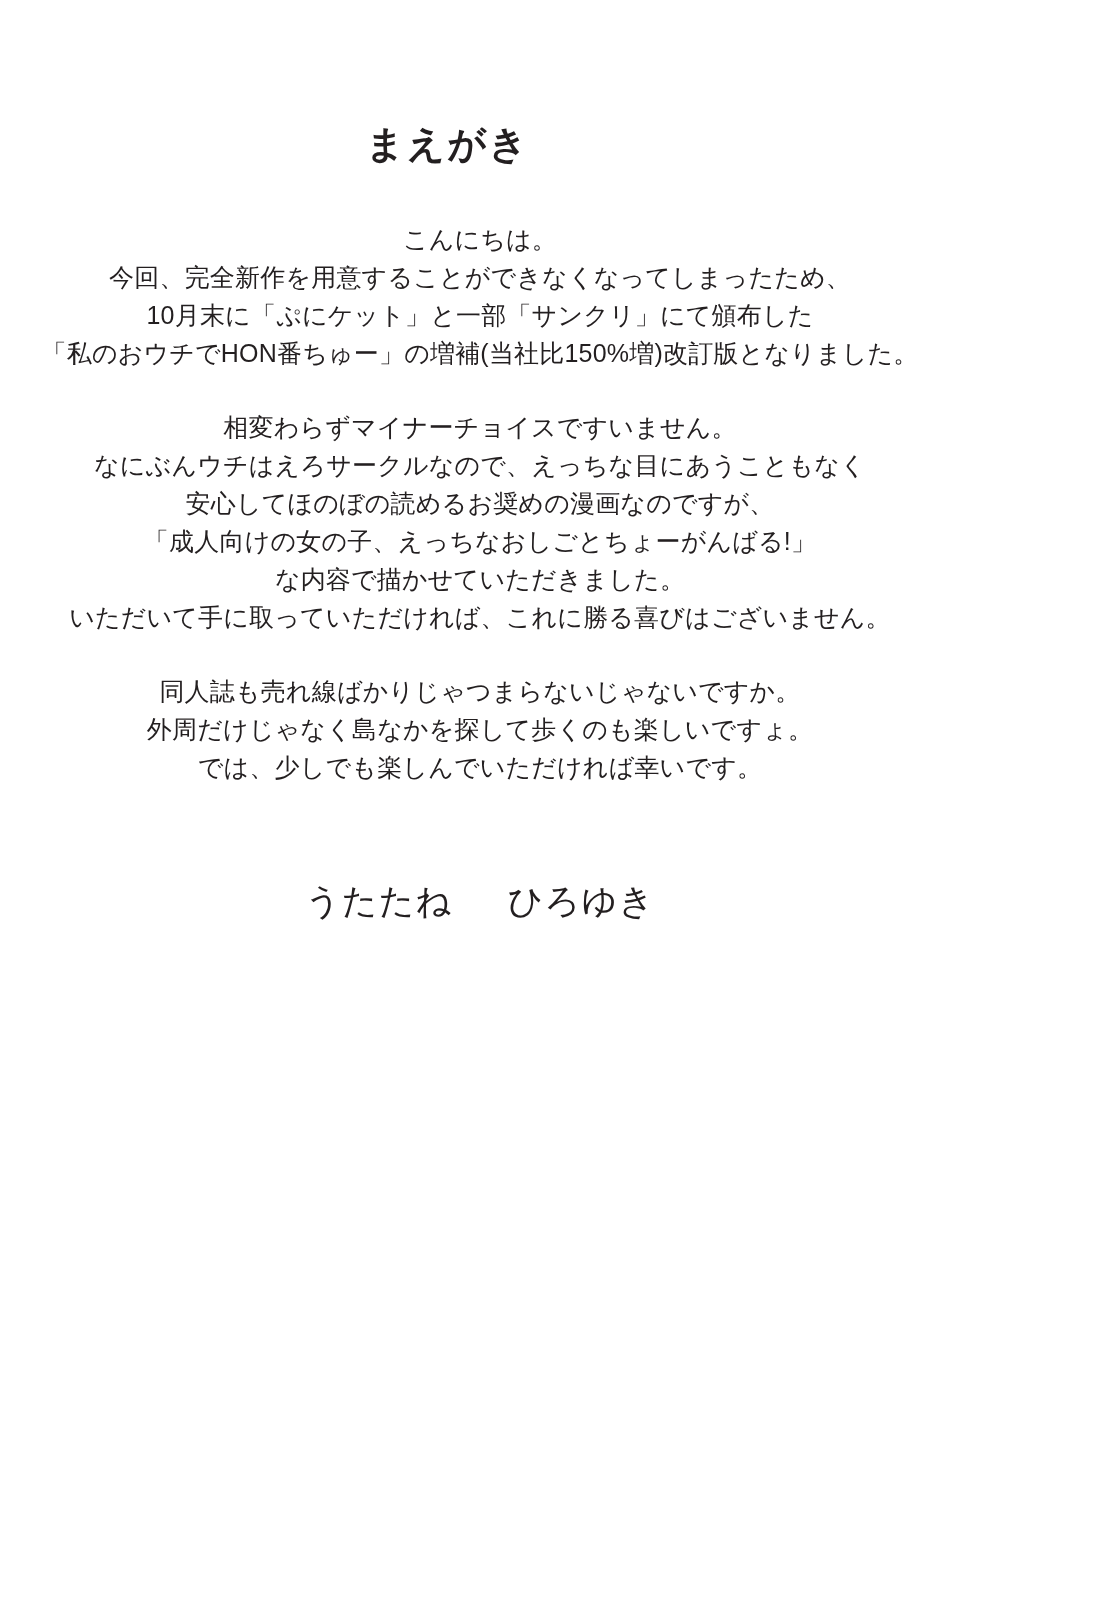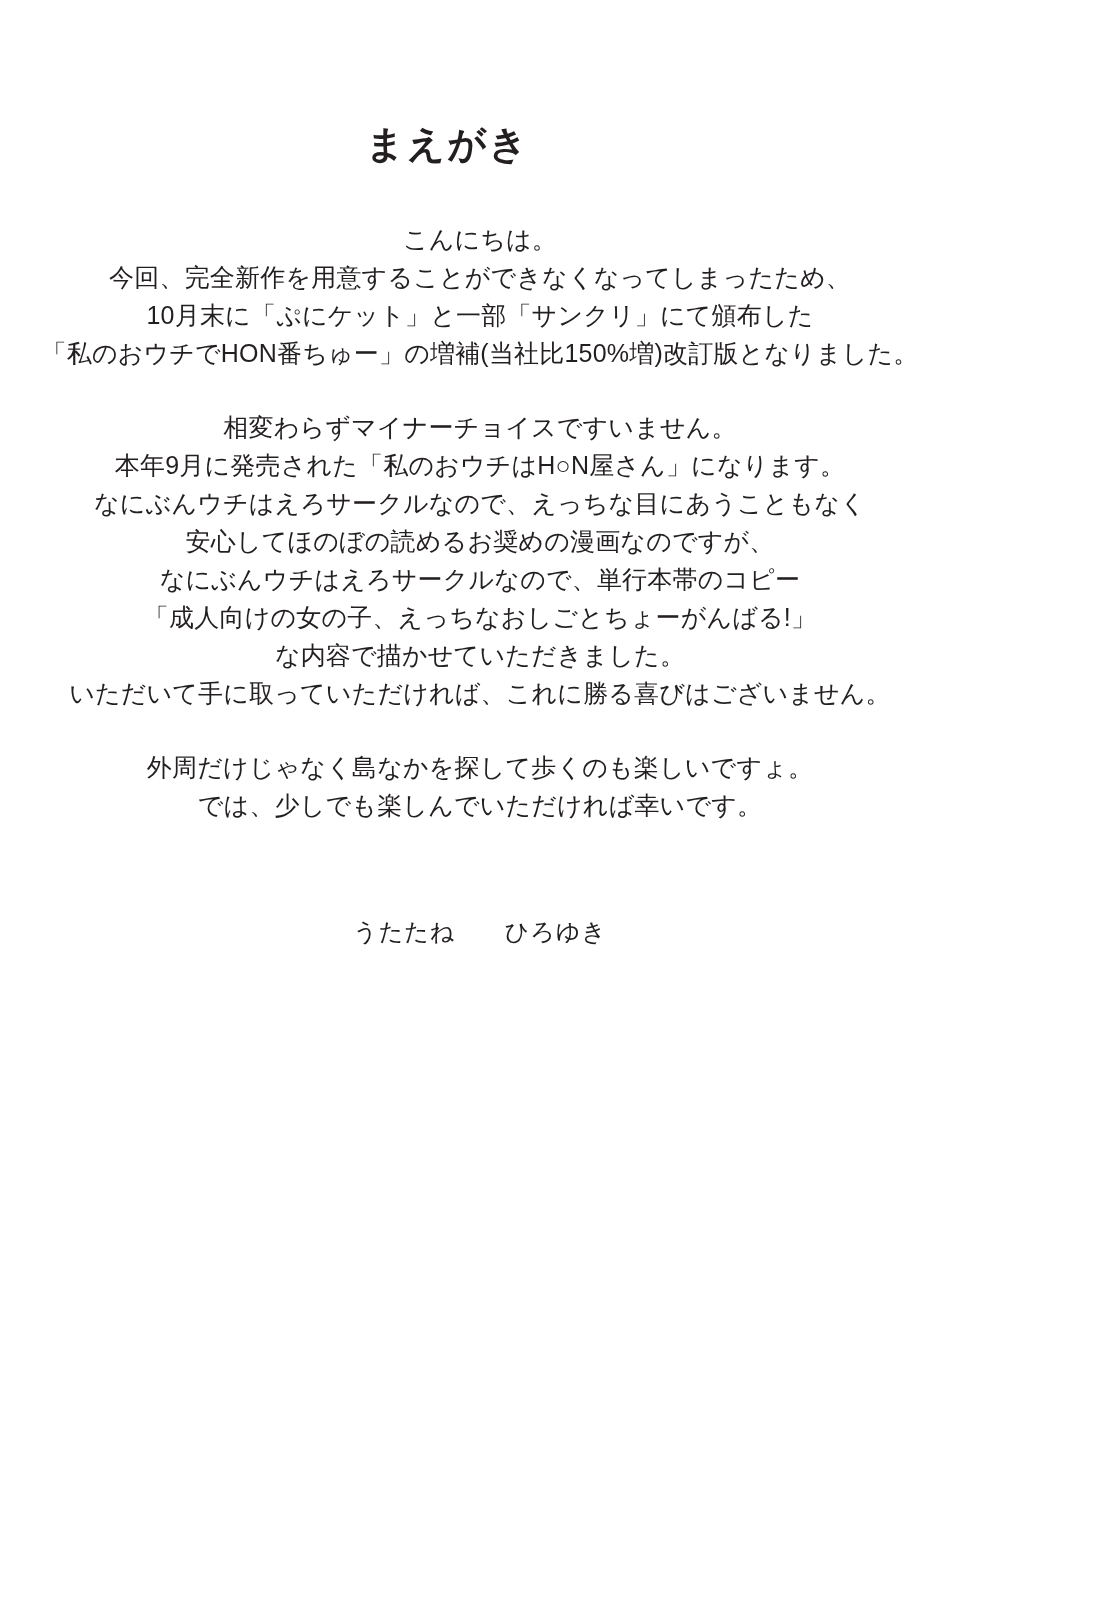--- a/index.html
+++ b/index.html
@@ -44,21 +44,21 @@
   .block-2 { margin-top: 36px; }
   .block-3 { margin-top: 36px; }
   .para-line {
     display: block;
     white-space: nowrap;
   }
   .signature {
     margin: 0 auto;
     width: 960px;
     text-align: center;
-    font-size: 24px;
+    font-size: 35px;
     margin-top: 92px;
     letter-spacing: 1px;
     color: #231f20;
   }
   .sig-gap {
     display: inline-block;
     width: 34px;
   }
 </style>
 </head>
@@ -70,30 +70,29 @@
 
   <div class="body-block block-1">
     <span class="para-line">こんにちは。</span>
     <span class="para-line">今回、完全新作を用意することができなくなってしまったため、</span>
     <span class="para-line">10月末に「ぷにケット」と一部「サンクリ」にて頒布した</span>
     <span class="para-line">「私のおウチでHON番ちゅー」の増補(当社比150%増)改訂版となりました。</span>
   </div>
 
   <div class="body-block block-2">
     <span class="para-line">相変わらずマイナーチョイスですいません。</span>
-    <span class="para-line">本年9月に発売された「私のおウチはH○N屋さん」になります。</span>
     <span class="para-line">なにぶんウチはえろサークルなので、えっちな目にあうこともなく</span>
     <span class="para-line">安心してほのぼの読めるお奨めの漫画なのですが、</span>
-    <span class="para-line">なにぶんウチはえろサークルなので、単行本帯のコピー</span>
     <span class="para-line">「成人向けの女の子、えっちなおしごとちょーがんばる!」</span>
     <span class="para-line">な内容で描かせていただきました。</span>
     <span class="para-line">いただいて手に取っていただければ、これに勝る喜びはございません。</span>
   </div>
 
   <div class="body-block block-3">
+    <span class="para-line">同人誌も売れ線ばかりじゃつまらないじゃないですか。</span>
     <span class="para-line">外周だけじゃなく島なかを探して歩くのも楽しいですょ。</span>
     <span class="para-line">では、少しでも楽しんでいただければ幸いです。</span>
   </div>
 
   <div class="signature">
     <span>うたたね</span>
     <span class="sig-gap"></span>
     <span>ひろゆき</span>
   </div>
 

